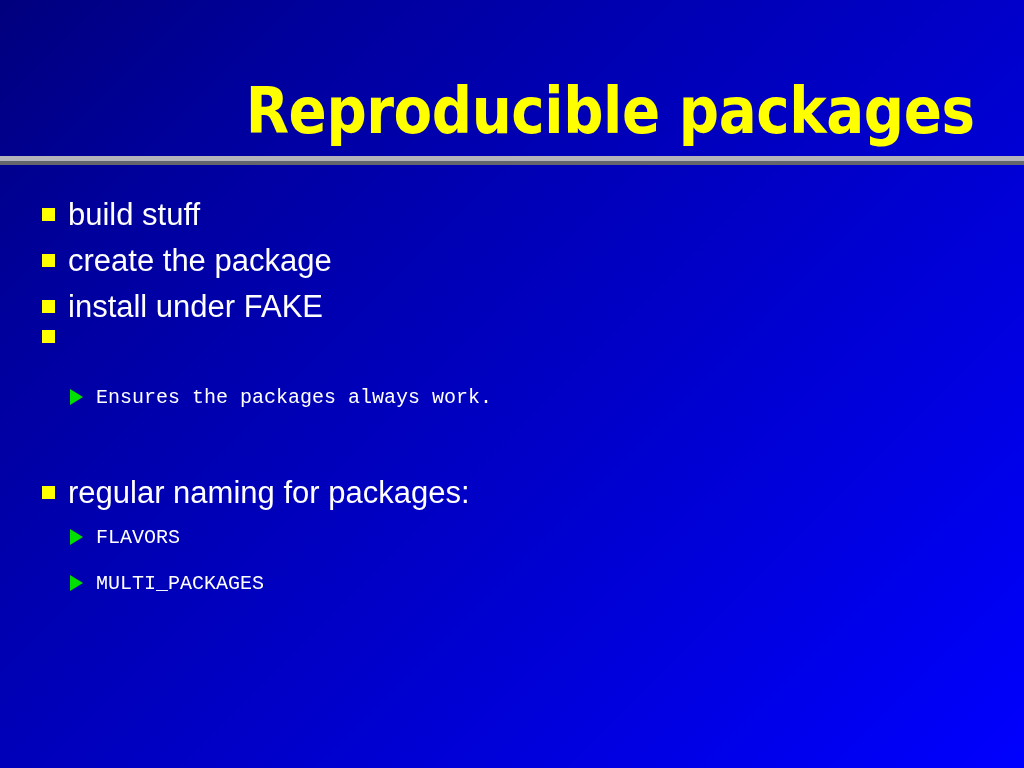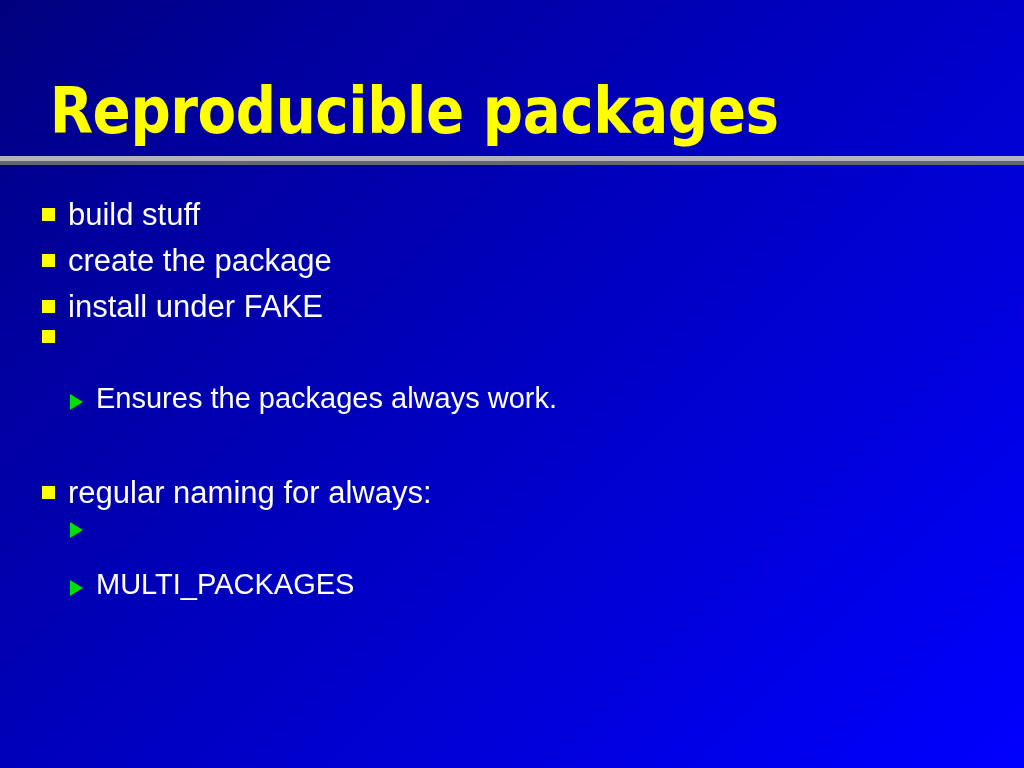--- a/index.html
+++ b/index.html
@@ -30,21 +30,21 @@
     overflow: hidden;
   }
 
   
   #title-area {
     position: absolute;
     left: 0;
     top: 72px;
     width: 1024px;
     height: 82px;
-    text-align: left;
+    text-align: right;
   }
 
   #slide-title {
     display: inline-block;
     margin: 0;
     font-family: "DejaVu Sans", sans-serif;
     font-size: 64px;
     font-weight: bold;
     line-height: 78px;
     letter-spacing: -0.5px;
@@ -120,22 +120,23 @@
 
   .bullet-text {
     color: #ffffff;
     font-family: "Liberation Sans", sans-serif;
     font-size: 31px;
     line-height: 38px;
     white-space: nowrap;
   }
 
   .level-2 .bullet-text {
-    font-size: 29px;
+    font-size: 20px;
     line-height: 36px;
+    font-family: Liberation Mono, monospace;
   }
 </style>
 </head>
 <body>
 
 <div id="slide">
 
   <div id="title-area">
     <h1 id="slide-title">Reproducible packages</h1>
   </div>
@@ -168,25 +169,26 @@
 
     <div class="bullet-row level-2">
       <span class="marker-triangle"></span>
       <span class="bullet-text">Ensures the packages always work.</span>
     </div>
 
     <div class="bullet-row spacer"></div>
 
     <div class="bullet-row level-1">
       <span class="marker-square"></span>
-      <span class="bullet-text">regular naming for always:</span>
+      <span class="bullet-text">regular naming for packages:</span>
     </div>
 
     <div class="bullet-row level-2">
       <span class="marker-triangle"></span>
+      <span class="bullet-text">FLAVORS</span>
     </div>
 
     <div class="bullet-row level-2">
       <span class="marker-triangle"></span>
       <span class="bullet-text">MULTI_PACKAGES</span>
     </div>
 
   </div>
 </div>
 

